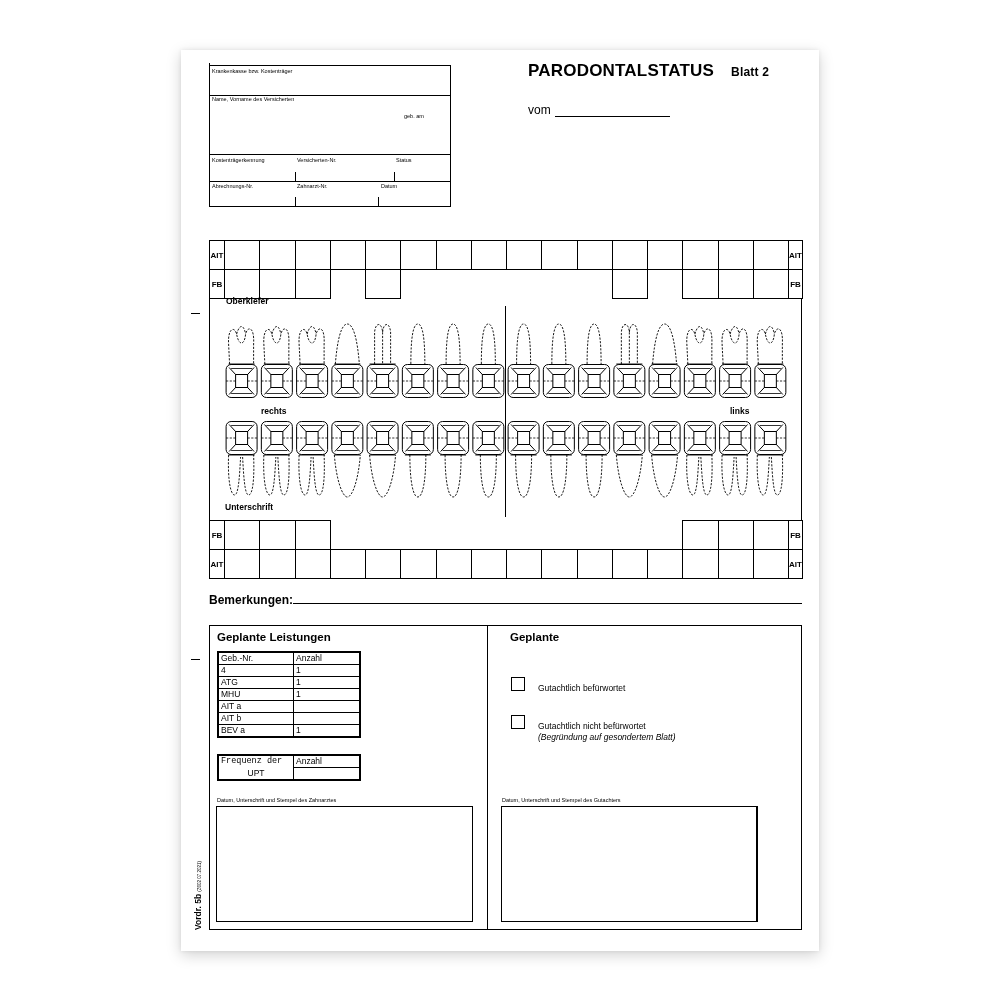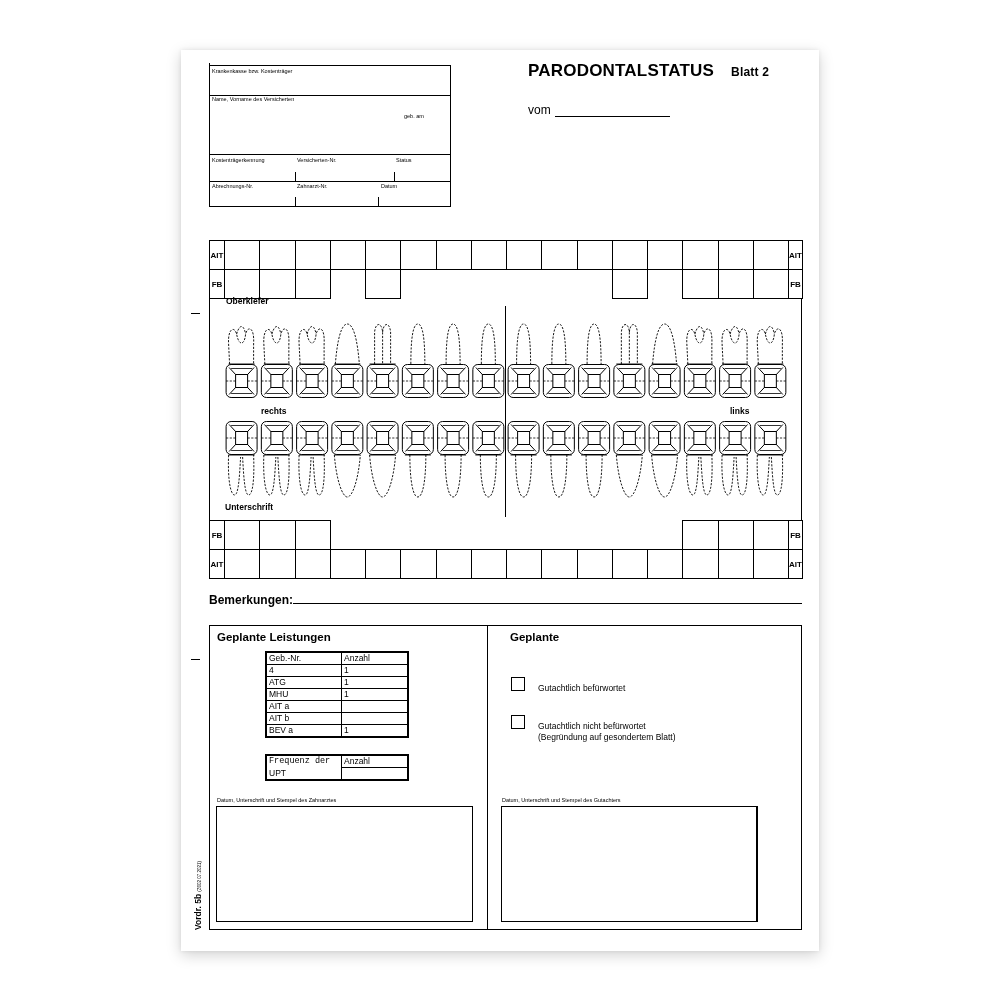--- a/index.html
+++ b/index.html
@@ -30,21 +30,21 @@
   .rowlabel { position: absolute; font-size: 8px; font-weight: bold; display: flex; align-items: center; justify-content: center; }
   .chart-frame { position: absolute; left: 209px; top: 298px; width: 593px; height: 223px; border-left: 1px solid #000; border-right: 1px solid #000; box-sizing: border-box; }
   .jaw-label { position: absolute; font-size: 8.5px; font-weight: bold; white-space: nowrap; }
 
   .bemerk { position: absolute; left: 209px; top: 593px; font-size: 12px; font-weight: bold; white-space: nowrap; }
   .bemerk-line { position: absolute; left: 293px; top: 603px; width: 509px; height: 1px; background: #000; }
 
   .bottom-box { position: absolute; left: 209px; top: 625px; width: 593px; height: 305px; border: 1px solid #000; box-sizing: border-box; }
   .section-title { position: absolute; font-size: 11.5px; font-weight: bold; white-space: nowrap; }
 
-  table.svc { position: absolute; border-collapse: collapse; border: 2px solid #000; font-size: 8.5px; margin-left: 48px; }
+  table.svc { position: absolute; border-collapse: collapse; border: 2px solid #000; font-size: 8.5px; }
   table.svc td { border: 1px solid #000; padding: 0 2px; height: 11px; line-height: 11px; white-space: nowrap; vertical-align: top; }
 
   .checkbox { position: absolute; width: 14px; height: 14px; border: 1px solid #000; box-sizing: border-box; background: #fff; }
   .cb-label { position: absolute; font-size: 8.5px; line-height: 11px; white-space: nowrap; }
 
   .sig-box { position: absolute; border: 1px solid #000; box-sizing: border-box; }
   .vordr { position: absolute; left: 193px; top: 930px; transform: rotate(-90deg); transform-origin: left top; white-space: nowrap; font-size: 8.5px; font-weight: bold; }
   .vordr .vsmall { font-size: 4.5px; font-weight: normal; margin-left: 2px; }
   .margin-mark { position: absolute; height: 1px; width: 9px; background: #000; }
 
@@ -593,34 +593,34 @@
 </tbody>
   </table>
 
 <table class="svc" style="left:217px;top:754px;width:144px;">
   <tbody>
       <tr>
     <td style="width:70px;border-bottom:none;font-family:Liberation Mono, monospace;">Frequenz der</td>
     <td>Anzahl</td>
   </tr>
   <tr>
-    <td style="border-top:none;">UPT</td>
+    <td style="border-top:none;text-align:center;">UPT</td>
     <td></td>
   </tr>
 </tbody>
   </table>
 
 <div class="abs tiny" style="left:217px;top:797px;">Datum, Unterschrift und Stempel des Zahnarztes</div>
 <div class="sig-box" style="left:216px;top:806px;width:257px;height:116px;"></div>
 
 <div class="section-title" style="left:510px;top:631px;">Geplante</div>
 <div class="checkbox" style="left:511px;top:677px;"></div>
 <div class="cb-label" style="left:538px;top:683px;">Gutachtlich befürwortet</div>
 <div class="checkbox" style="left:511px;top:715px;"></div>
 <div class="cb-label" style="left:538px;top:721px;">Gutachtlich nicht befürwortet</div>
-<div class="cb-label" style="left:538px;top:732px;">(Begründung auf gesondertem Blatt)</div>
+<div class="cb-label" style="left:538px;top:732px;font-style:italic;">(Begründung auf gesondertem Blatt)</div>
 
 <div class="abs tiny" style="left:502px;top:797px;">Datum, Unterschrift und Stempel des Gutachters</div>
 <div class="sig-box" style="left:501px;top:806px;width:257px;height:116px;border-right-width:2px;"></div>
 
 <div class="vordr">
   <span>Vordr. 5b</span><span class="vsmall">(Z602   07.2021)</span>
 </div>
 
 </body></html>

